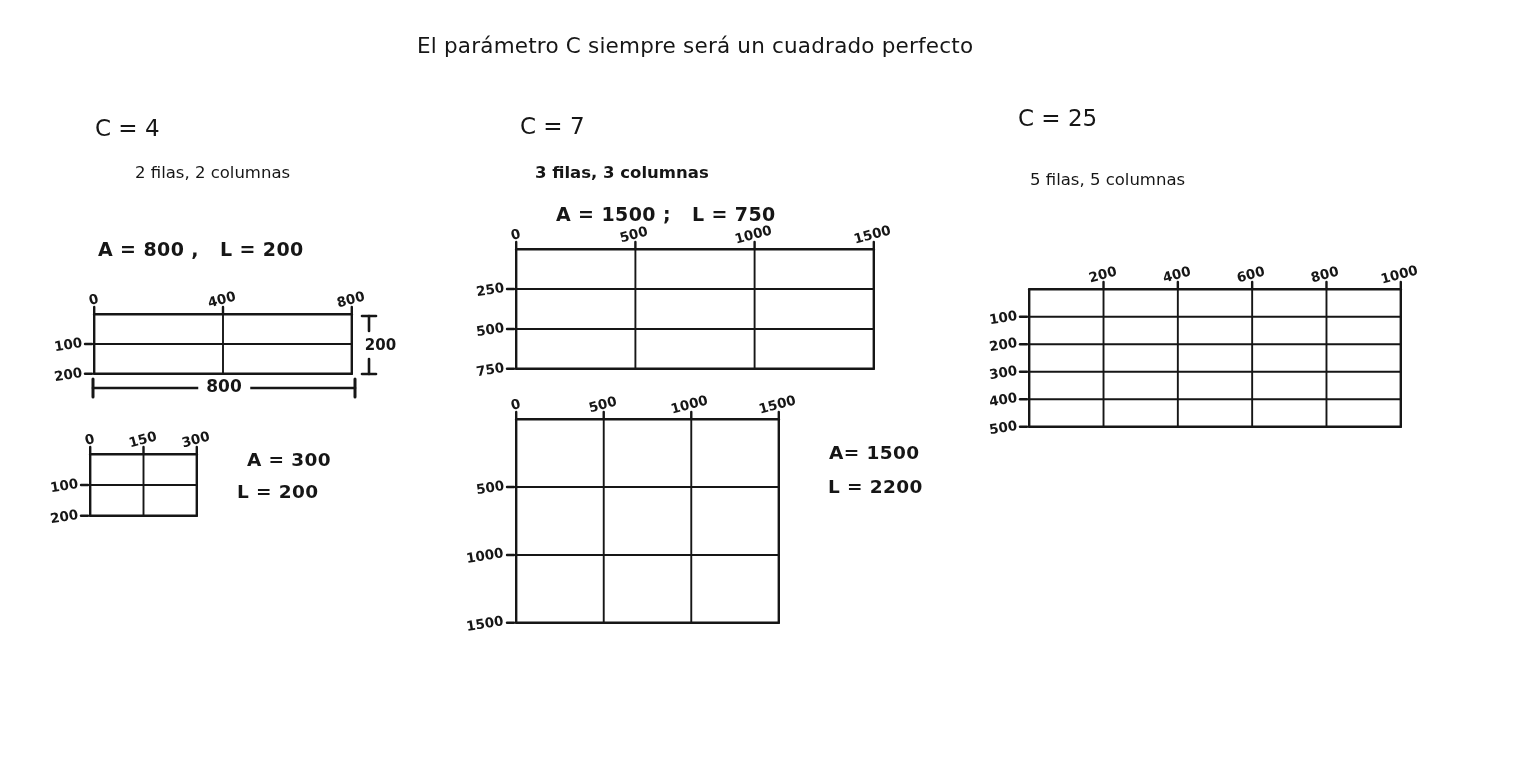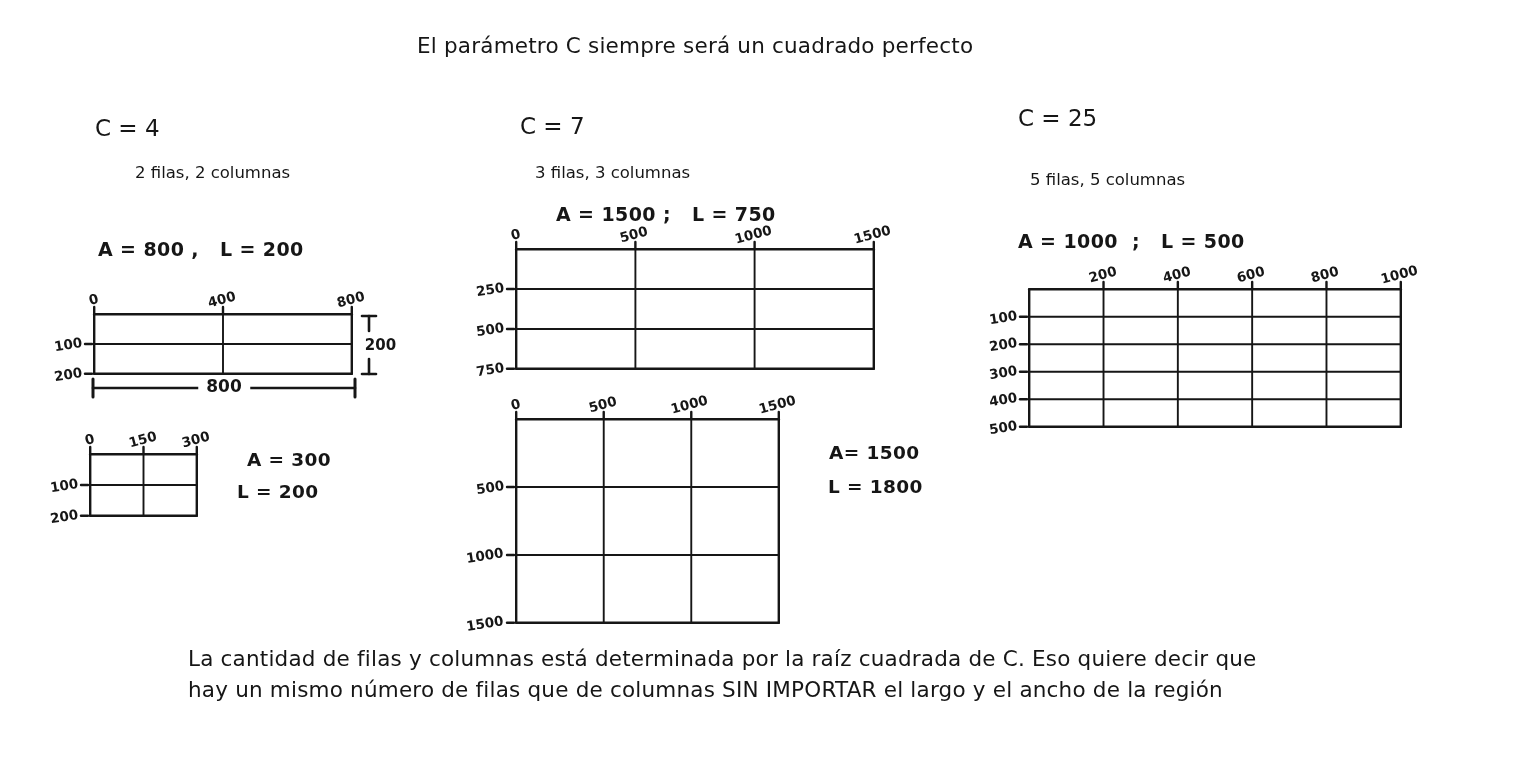--- a/index.html
+++ b/index.html
@@ -114,21 +114,21 @@
         <span class="ytick" style="top: 32px;">100</span>
         <span class="ytick" style="top: 62.8px;">200</span>
       </div>
 
     <div class="abs annot" style="left:247px;top:449px;">A = 300</div>
     <div class="abs annot" style="left:237px;top:481px;">L = 200</div>
   </div>
 
   <div class="group">
     <div class="abs param" style="left:520px;top:113px;">C = 7</div>
-    <div class="abs dims" style="left:535px;top:163px;">3 filas, 3 columnas</div>
+    <div class="abs dims" style="left:535px;top:163px;font-weight:bold;">3 filas, 3 columnas</div>
     <div class="abs formula" style="left:556px;top:203px;">A = 1500 ;   L = 750</div>
 
     <div class="grid" style="left:515px;top:248px;width:360px;height:122px;">
         <svg width="360" height="122">
           <line x1="1.2" y1="1.2" x2="1.2" y2="120.8" stroke="#161616" stroke-width="2.4" stroke-linecap="round"></line>
           <line x1="120.4" y1="1.2" x2="120.4" y2="120.8" stroke="#161616" stroke-width="1.9" stroke-linecap="round"></line>
           <line x1="239.6" y1="1.2" x2="239.6" y2="120.8" stroke="#161616" stroke-width="1.9" stroke-linecap="round"></line>
           <line x1="358.80000000000007" y1="1.2" x2="358.80000000000007" y2="120.8" stroke="#161616" stroke-width="2.4" stroke-linecap="round"></line>
           <line x1="1.2" y1="1.2" x2="358.8" y2="1.2" stroke="#161616" stroke-width="2.4" stroke-linecap="round"></line>
           <line x1="1.2" y1="41.06666666666667" x2="358.8" y2="41.06666666666667" stroke="#161616" stroke-width="1.9" stroke-linecap="round"></line>
@@ -172,27 +172,26 @@
         <span class="xtick" style="left: 1.2px;">0</span>
         <span class="xtick" style="left: 88.7246px;">500</span>
         <span class="xtick" style="left: 176.275px;">1000</span>
         <span class="xtick" style="left: 263.8px;">1500</span>
         <span class="ytick" style="top: 69.0599px;">500</span>
         <span class="ytick" style="top: 136.94px;">1000</span>
         <span class="ytick" style="top: 204.8px;">1500</span>
       </div>
 
     <div class="abs annot" style="left:829px;top:442px;">A= 1500</div>
-    <div class="abs annot" style="left:828px;top:476px;">L = 1800</div>
+    <div class="abs annot" style="left:828px;top:476px;">L = 2200</div>
   </div>
 
   <div class="group">
     <div class="abs param" style="left:1018px;top:105px;">C = 25</div>
     <div class="abs dims" style="left:1030px;top:170px;">5 filas, 5 columnas</div>
-    <div class="abs formula" style="left:1018px;top:230px;">A = 1000  ;   L = 500</div>
 
     <div class="grid" style="left:1028px;top:288px;width:374px;height:140px;">
         <svg width="374" height="140">
           <line x1="1.2" y1="1.2" x2="1.2" y2="138.8" stroke="#161616" stroke-width="2.4" stroke-linecap="round"></line>
           <line x1="75.52000000000001" y1="1.2" x2="75.52000000000001" y2="138.8" stroke="#161616" stroke-width="1.9" stroke-linecap="round"></line>
           <line x1="149.84" y1="1.2" x2="149.84" y2="138.8" stroke="#161616" stroke-width="1.9" stroke-linecap="round"></line>
           <line x1="224.16000000000003" y1="1.2" x2="224.16000000000003" y2="138.8" stroke="#161616" stroke-width="1.9" stroke-linecap="round"></line>
           <line x1="298.48" y1="1.2" x2="298.48" y2="138.8" stroke="#161616" stroke-width="1.9" stroke-linecap="round"></line>
           <line x1="372.8" y1="1.2" x2="372.8" y2="138.8" stroke="#161616" stroke-width="2.4" stroke-linecap="round"></line>
           <line x1="1.2" y1="1.2" x2="372.8" y2="1.2" stroke="#161616" stroke-width="2.4" stroke-linecap="round"></line>
@@ -218,16 +217,14 @@
         <span class="xtick" style="left: 298.48px;">800</span>
         <span class="xtick" style="left: 372.8px;">1000</span>
         <span class="ytick" style="top: 28.72px;">100</span>
         <span class="ytick" style="top: 56.24px;">200</span>
         <span class="ytick" style="top: 83.76px;">300</span>
         <span class="ytick" style="top: 111.28px;">400</span>
         <span class="ytick" style="top: 138.8px;">500</span>
       </div>
   </div>
 
-  <div class="abs footer-line" style="left:188px;top:646px;">La cantidad de filas y columnas está determinada por la raíz cuadrada de C. Eso quiere decir que</div>
-  <div class="abs footer-line" style="left:188px;top:677px;">hay un mismo número de filas que de columnas SIN IMPORTAR el largo y el ancho de la región</div>
 
 </div>
 
 </body></html>

